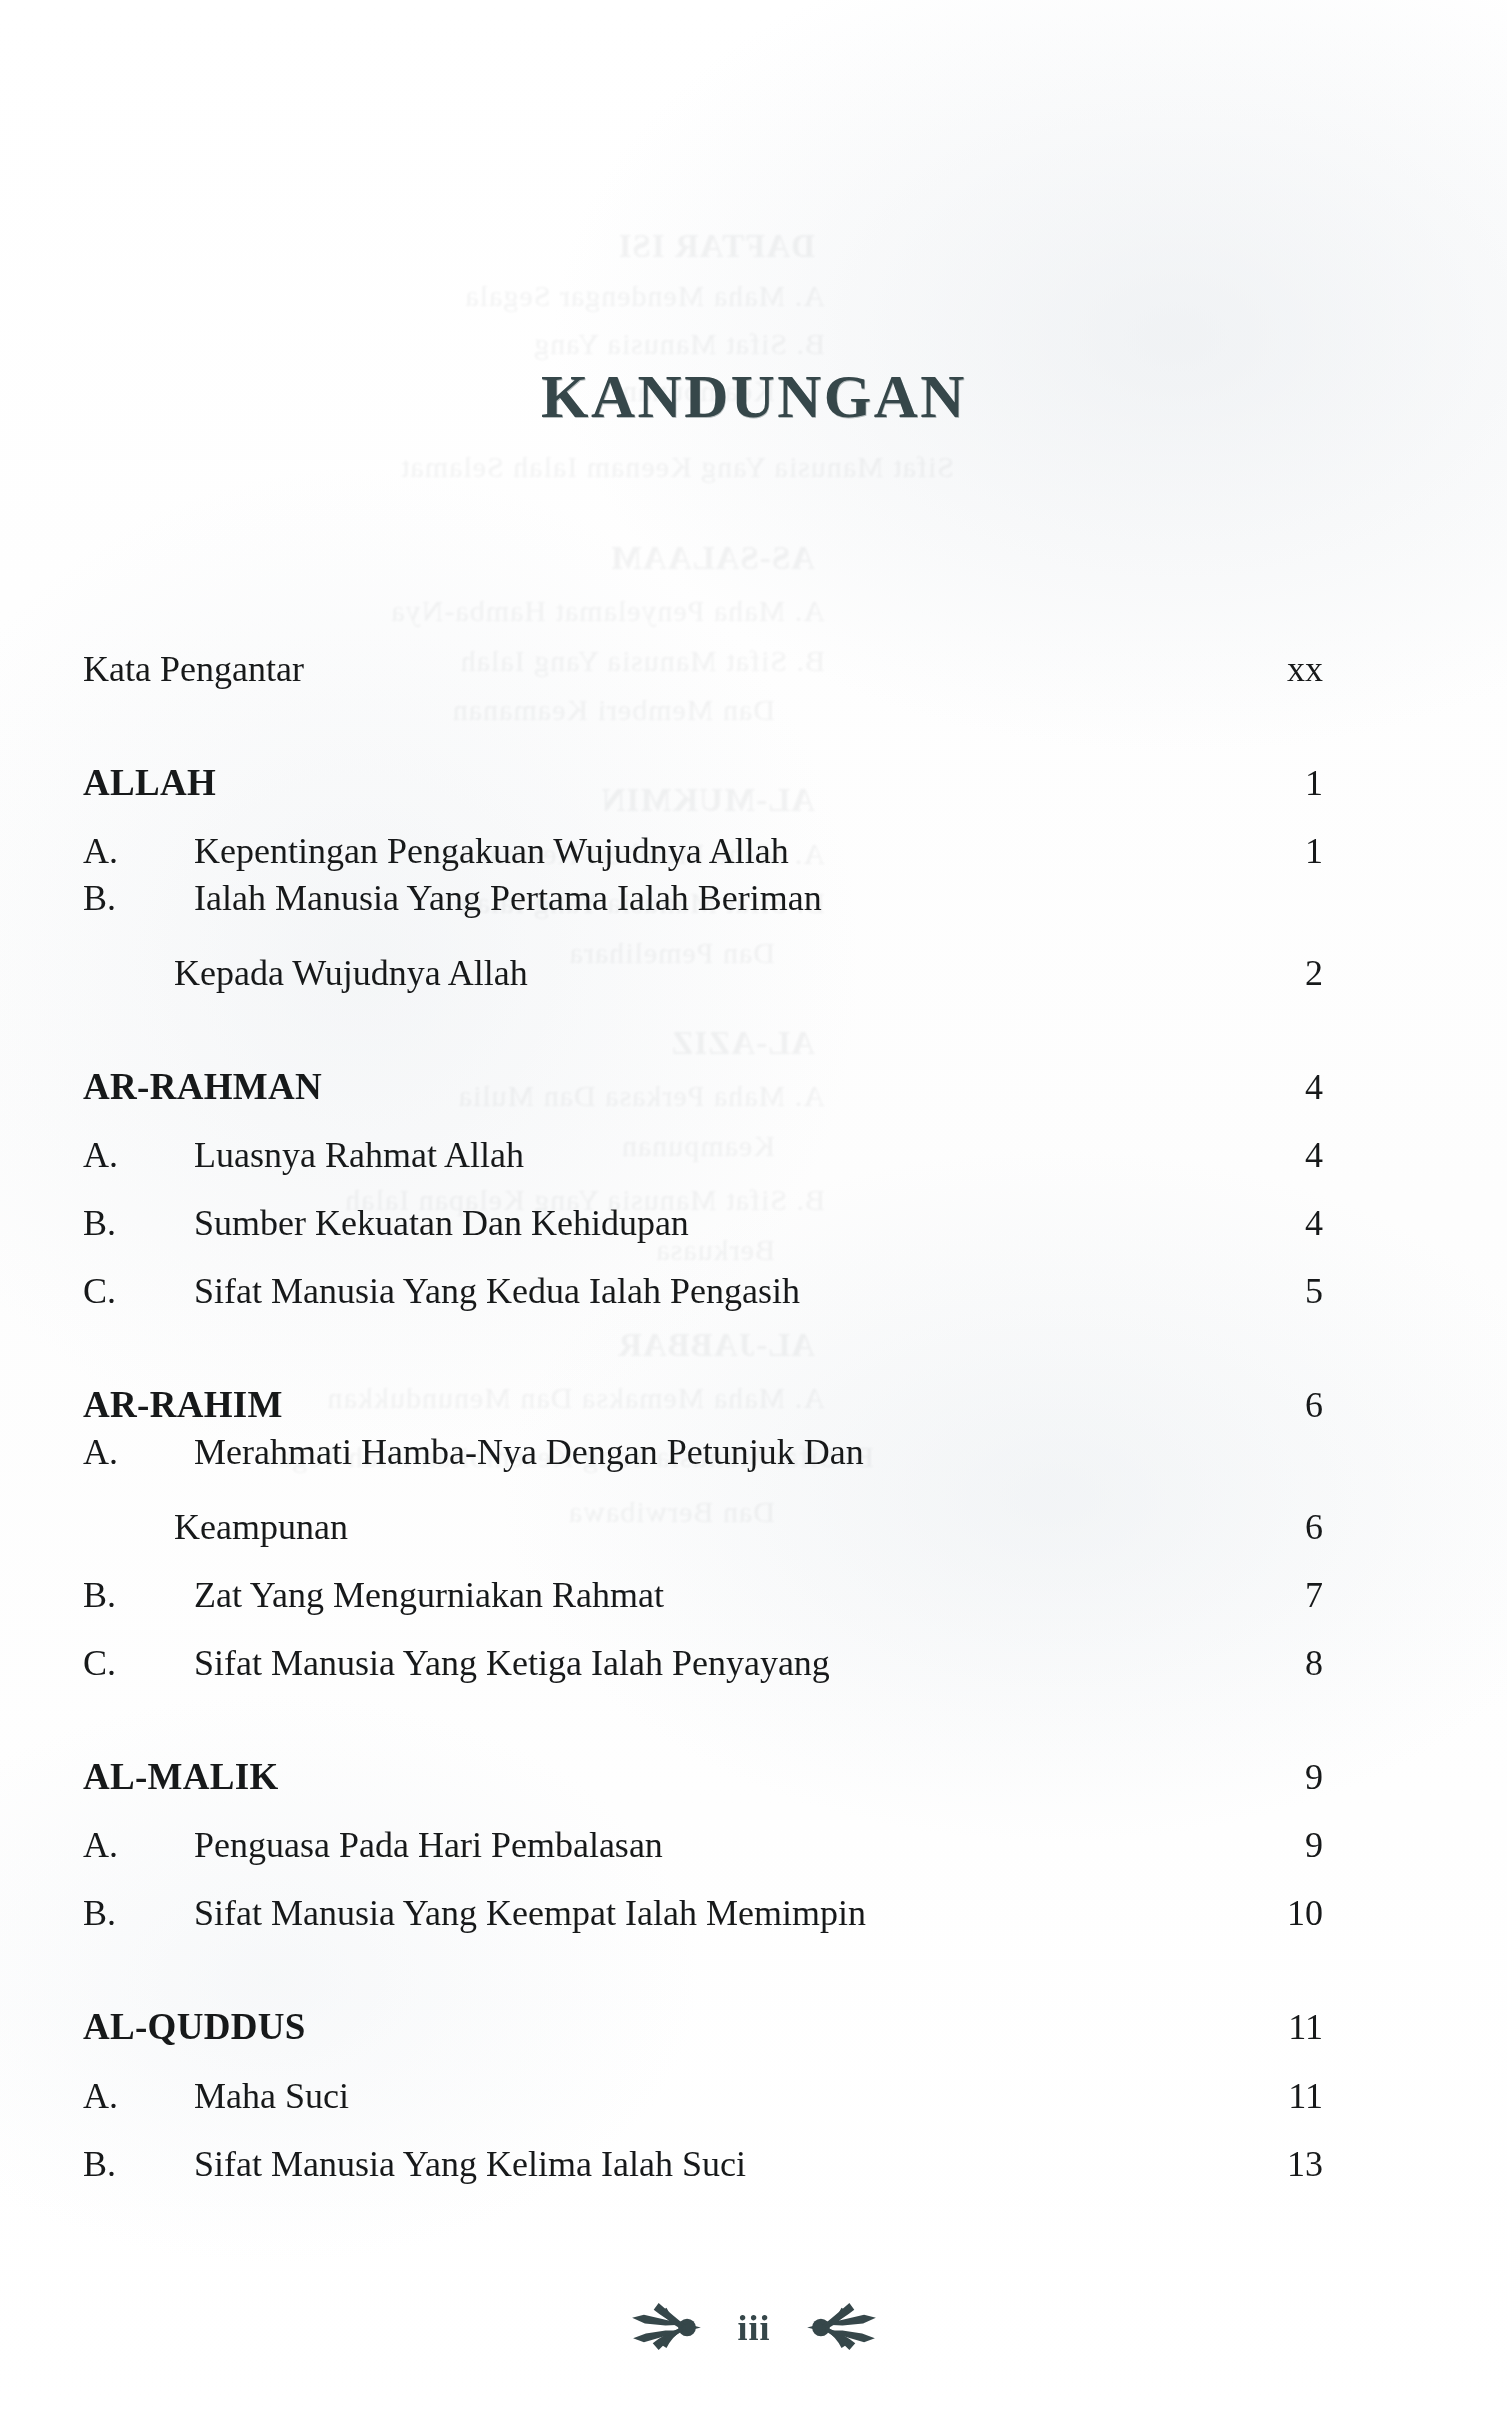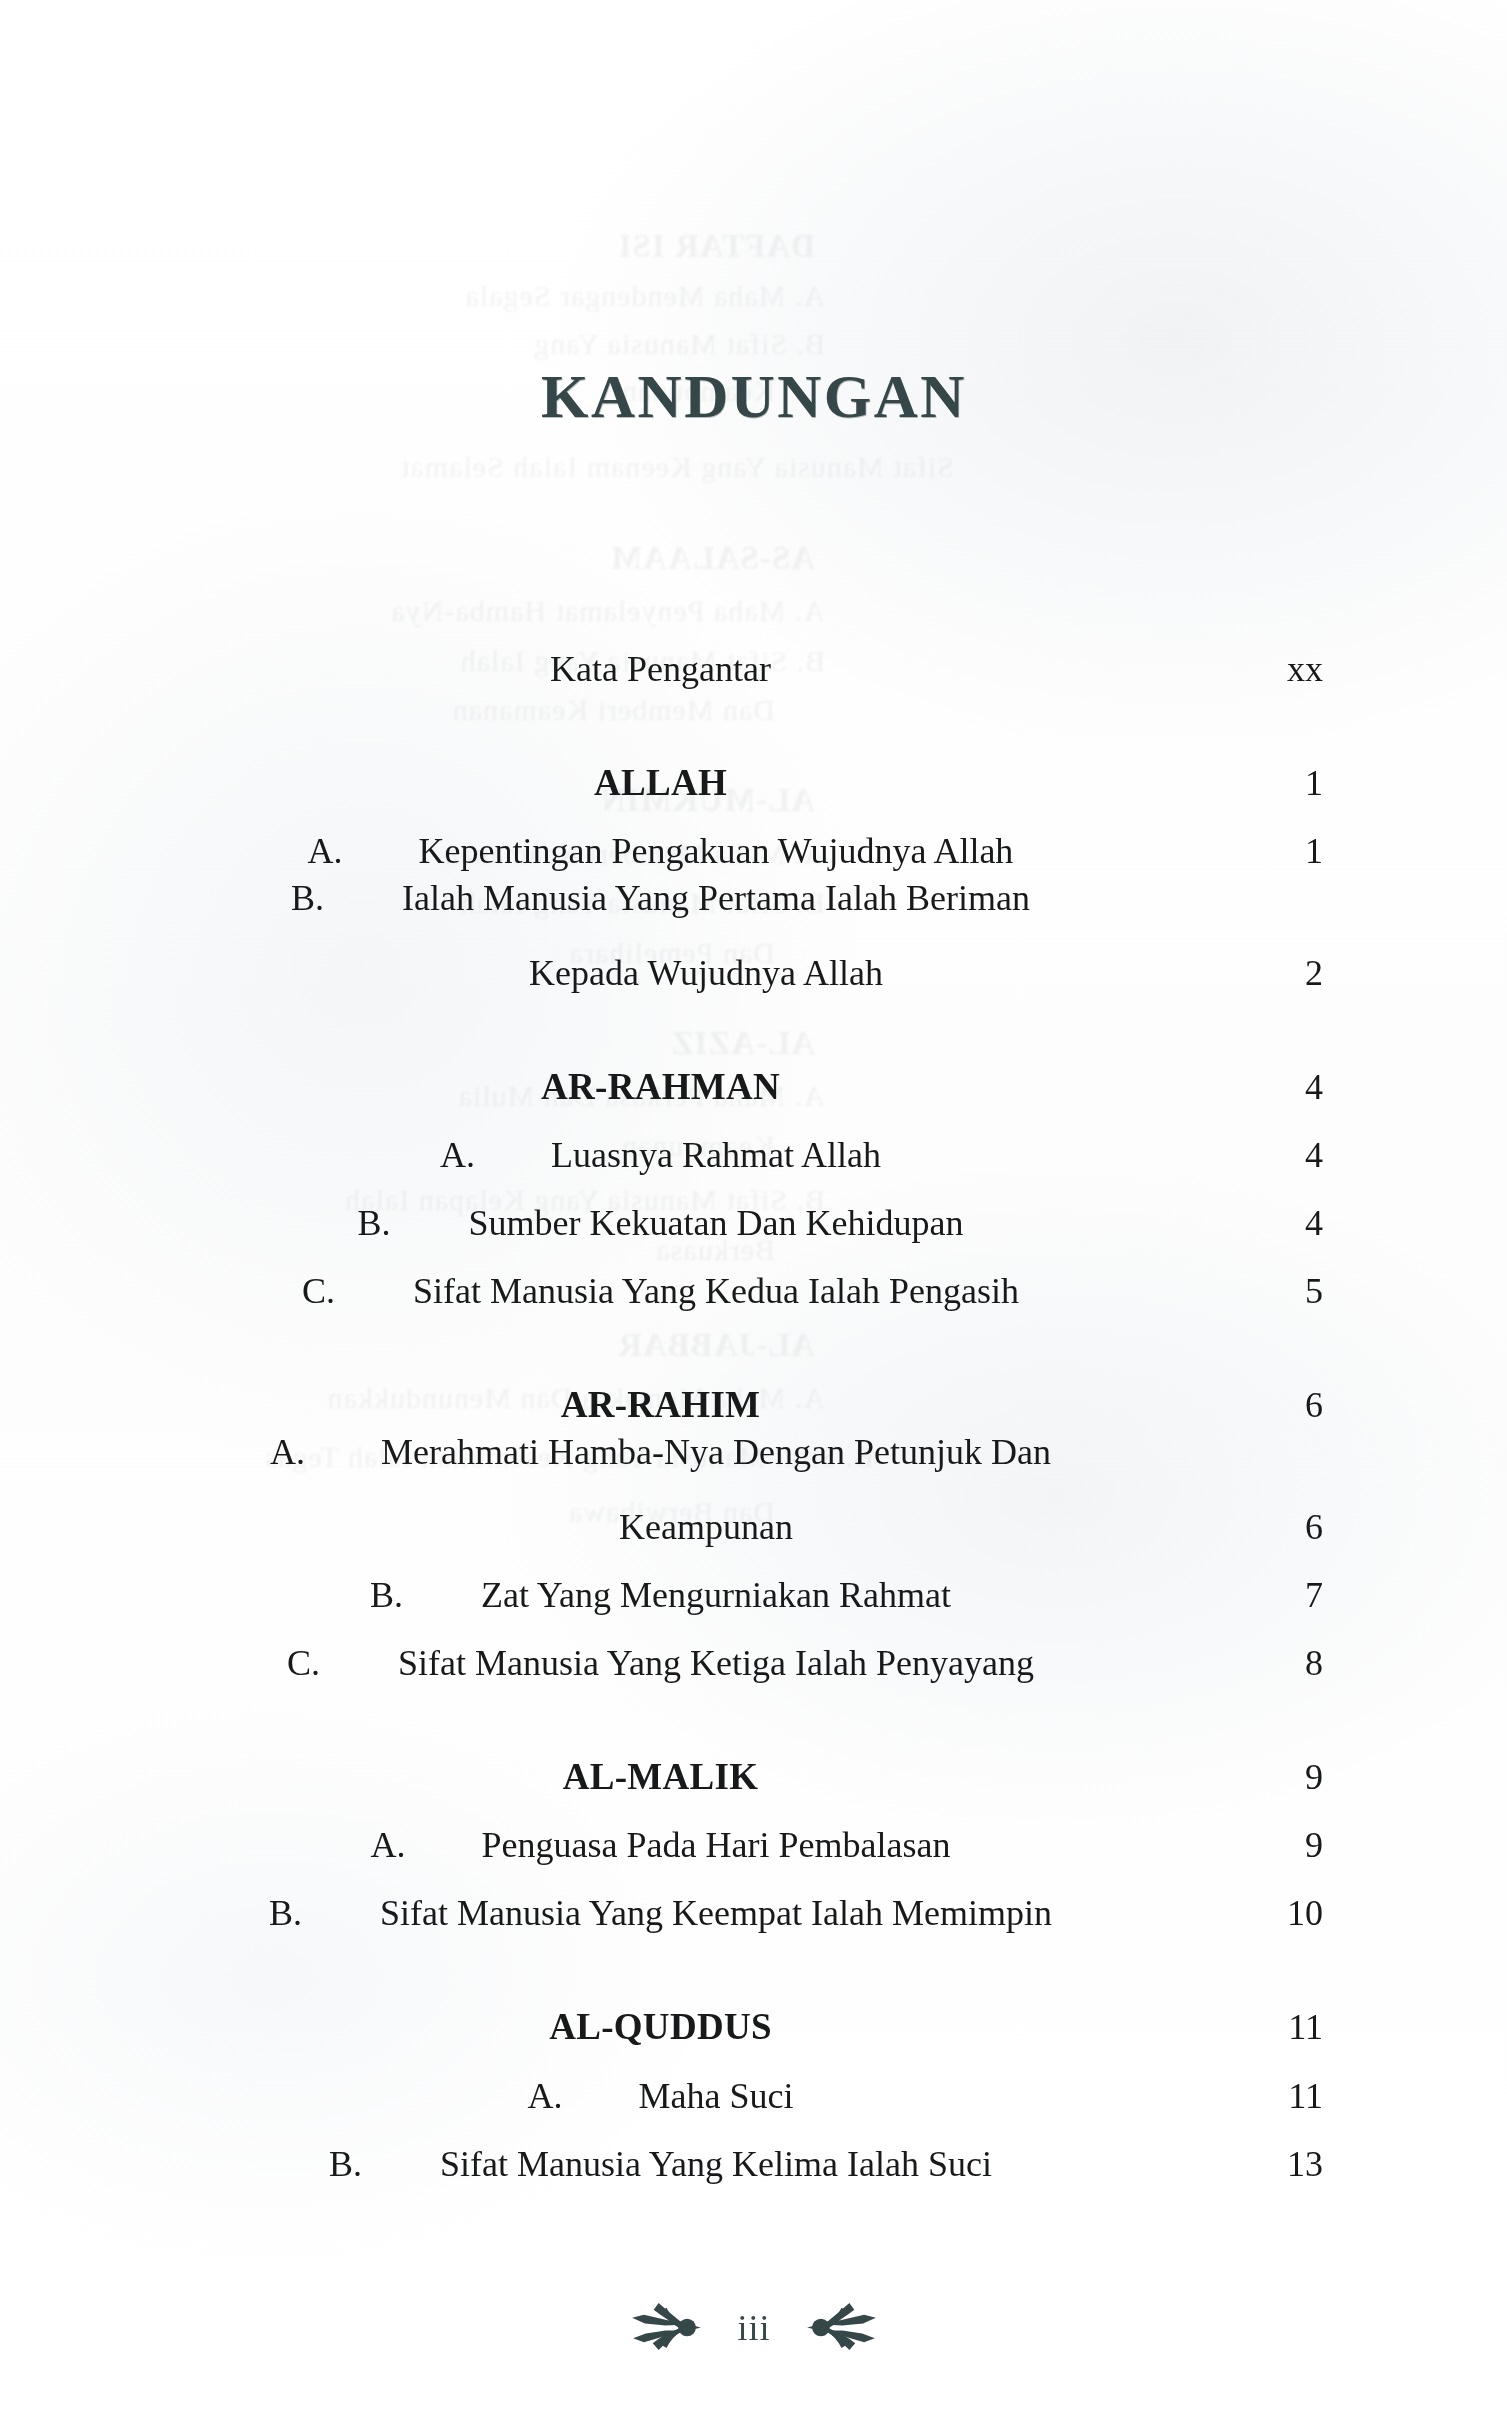--- a/index.html
+++ b/index.html
@@ -73,21 +73,20 @@
   .toc-row {
     position: relative;
     display: flex;
     align-items: baseline;
     min-height: 53px;
   }
   .row-main {
     flex: 1 1 auto;
     display: flex;
     align-items: baseline;
-    justify-content: center;
   }
   .row-page {
     flex: 0 0 85px;
     text-align: right;
     font-size: 36px;
     line-height: 1.28;
     white-space: nowrap;
     margin-top: 22px;
   }
 
@@ -141,21 +140,21 @@
     right: 0;
     display: flex;
     align-items: center;
     justify-content: center;
     gap: 34px;
   }
   .folio {
     font-size: 36px;
     letter-spacing: 1px;
     color: #36474a;
-    font-weight: normal;
+    font-weight: bold;
     text-align: center;
   }
   .fleuron { display: block; }
   .fleuron svg { display: block; }
   .fleuron-left svg { transform: scaleX(1); }
   .fleuron-right svg { transform: scaleX(-1); }
 </style>
 </head>
 <body>
 

